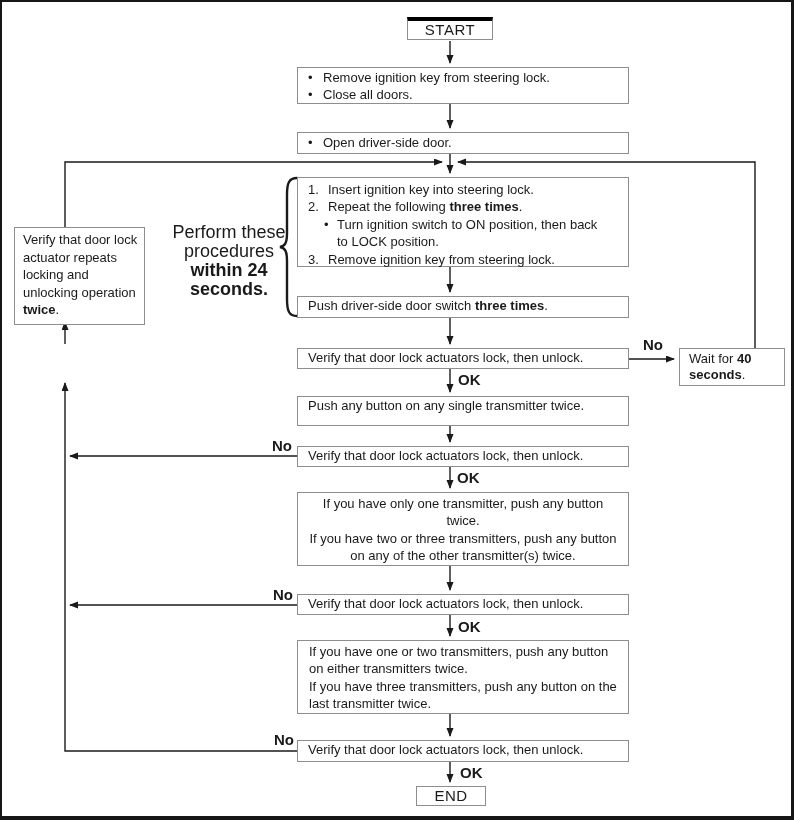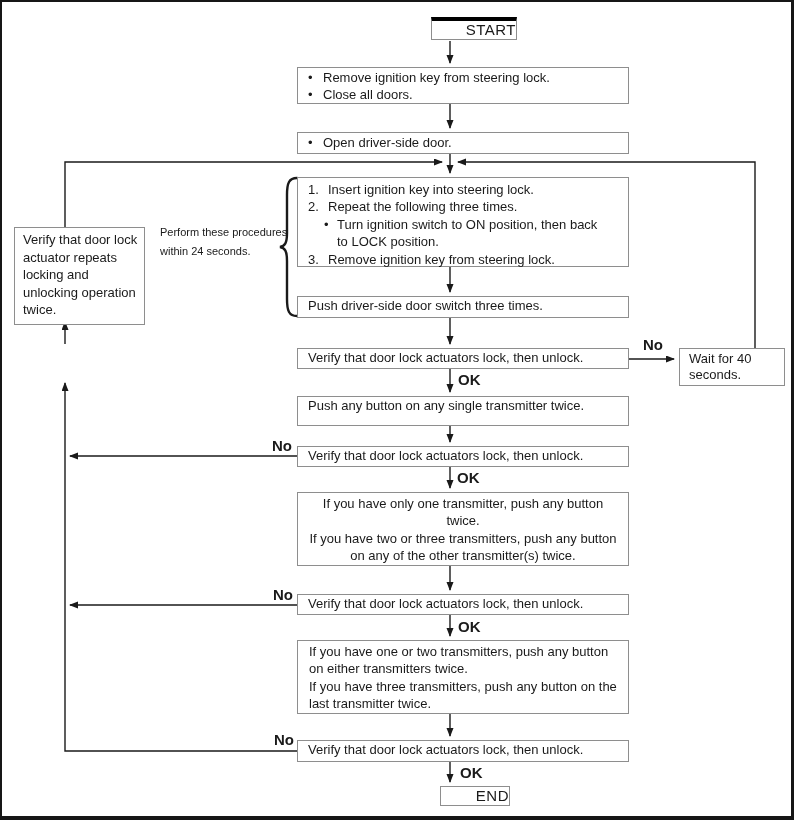--- a/index.html
+++ b/index.html
@@ -20,33 +20,33 @@
     position:absolute;
     box-sizing:border-box;
     background:#fff;
     border:1.5px solid #8e8e8e;
     font-size:13px;
     line-height:17.4px;
     color:#1a1a1a;
   }
   .oneline{display:flex;align-items:flex-start;padding-left:10px;}
   .terminal{
-    display:flex;align-items:center;justify-content:flex-end;
-    font-size:15px;letter-spacing:0.5px;margin-left:24px;
+    display:flex;align-items:center;justify-content:center;
+    font-size:15px;letter-spacing:0.5px;
   }
   #start-box{border-top:4px solid #000;}
   .brow{display:flex;}
   .prow{display:flex;}
   .pbul{width:15px;flex:none;}
   .pnum{width:20px;flex:none;}
   .sub{margin-left:16px;}
   .lbl{position:absolute;font-weight:bold;font-size:15px;line-height:15px;}
   svg{position:absolute;left:0;top:0;}
-  b{font-weight:normal;}
-  #annotation{position:absolute;left:158px;top:221px;width:138px;font-size:11px;line-height:19px;}
+  b{font-weight:bold;}
+  #annotation{position:absolute;left:158px;top:221px;width:138px;font-size:18px;line-height:19px;text-align:center;}
 </style>
 </head>
 <body>
 
 <div id="canvas">
 
   <svg width="794" height="820" viewBox="0 0 794 820">
     <defs>
       <marker id="ah" markerWidth="10" markerHeight="9" refX="8" refY="3.5" orient="auto" markerUnits="userSpaceOnUse">
         <path d="M0,0 L9,3.5 L0,7 Z" fill="#1a1a1a"></path>

